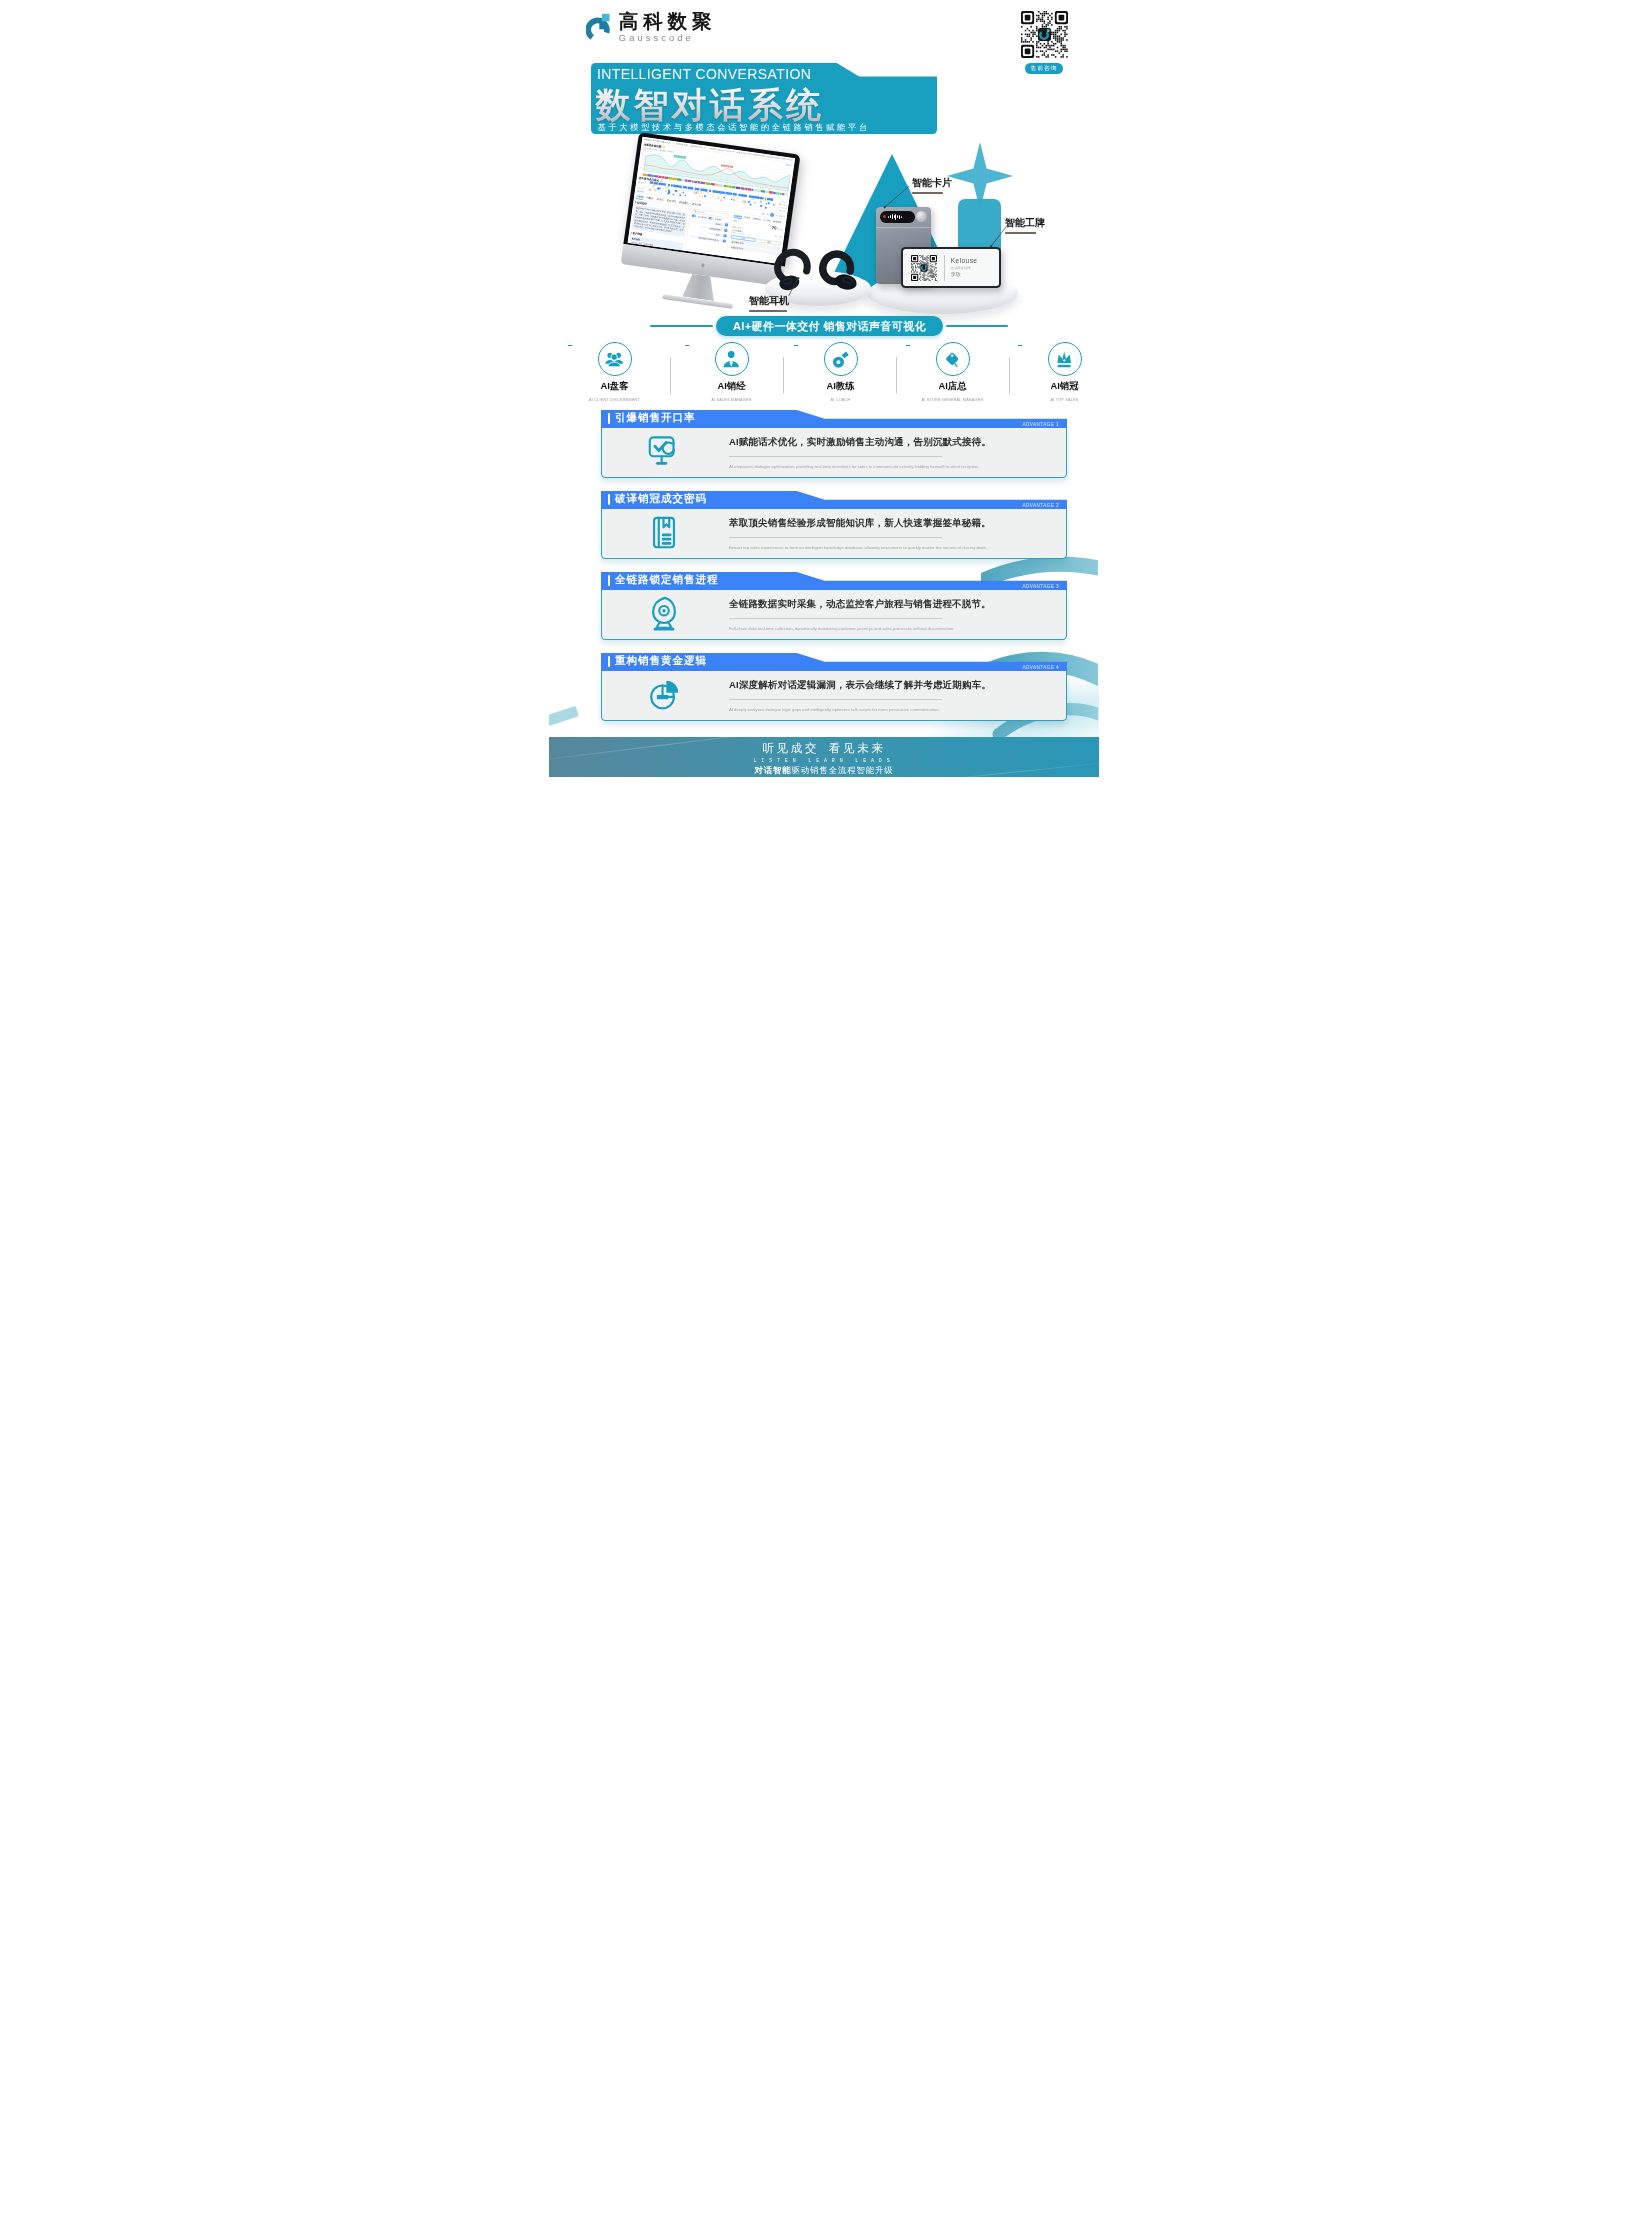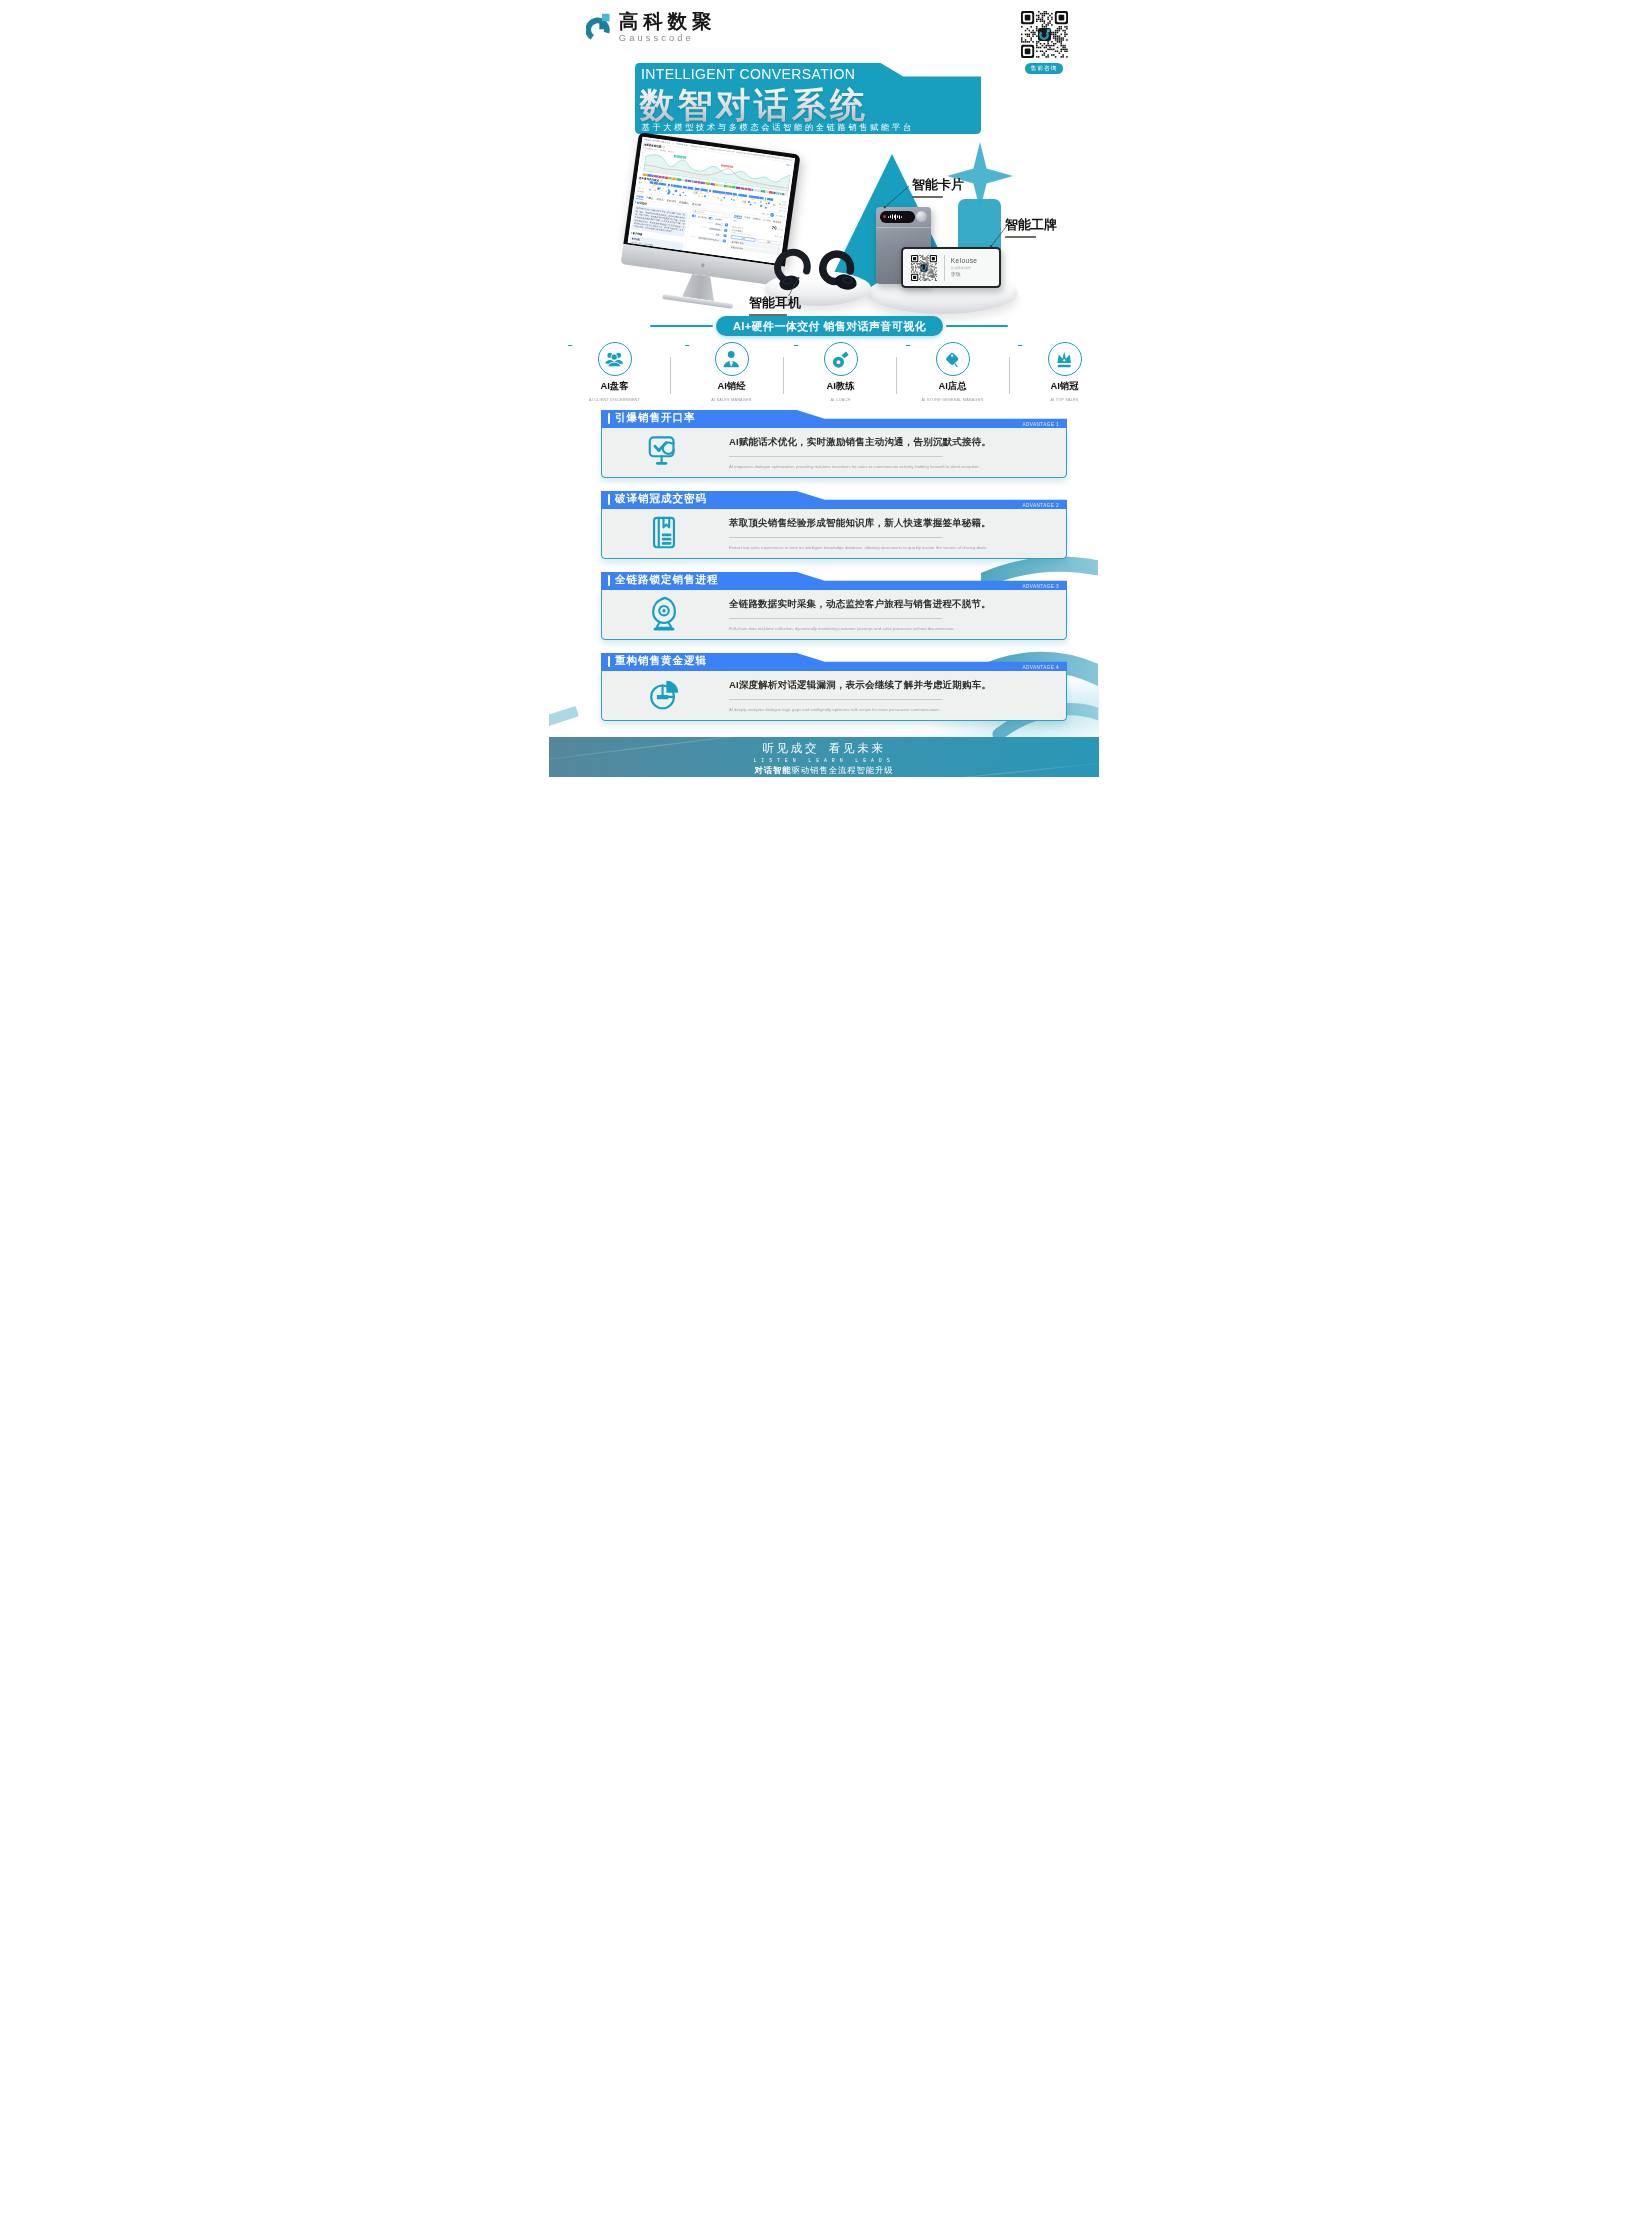--- a/index.html
+++ b/index.html
@@ -11,21 +11,21 @@
   .logo-text .cn { font-size:19.5px; font-weight:bold; color:#161616; letter-spacing:4.9px; line-height:1.1; }
   .logo-text .en { font-size:9.3px; color:#8b8b8b; letter-spacing:3.1px; margin-top:0.9px; }
   .qr-wrap { position:absolute; left:471px; top:10.6px; width:48px; text-align:center; }
   .qr-wrap svg { width:47px; height:47px; background:#fff; }
   .qr-pill { margin:4.4px auto 0; width:38px; height:10.6px; background:#189FBF; color:#fff; font-size:5.8px;
              line-height:10.6px; border-radius:5.3px; letter-spacing:0.9px; }
 
   
   .hero { position:absolute; left:42px; top:63px; width:346px; height:71px; background:#189FBF;
           clip-path:polygon(0 0,71% 0,77.5% 19%,100% 19%,100% 100%,0 100%);
-          border-radius:4.4px;margin-left:44px; }
+          border-radius:4.4px; }
   .hero .kicker { position:absolute; left:6.2px; top:2.7px; color:#fff; font-size:14.6px; font-weight:300;
                   letter-spacing:0.4px; white-space:nowrap; transform:scaleX(.96); transform-origin:0 0; }
   .hero .big { position:absolute; left:4.4px; top:18.6px; font-size:35px; font-weight:900; letter-spacing:3.1px;
                background:linear-gradient(180deg,#fdfdfd 5%,#d9dcdf 55%,#a9adb4 95%);
                -webkit-background-clip:text; background-clip:text; color:transparent;
                filter:drop-shadow(0.9px 1.3px 0.9px rgba(20,90,110,.45)); white-space:nowrap; }
   .hero .sub { position:absolute; left:6.6px; top:59px; color:#fff; font-size:8.2px; letter-spacing:2.7px; white-space:nowrap; }
 
   
   .tri { position:absolute; left:278px; top:154px; width:130px; height:133px; background:#189FBF;
@@ -141,21 +141,21 @@
   .badge .face { width:100%; height:100%; background:#f7f8f8; border-radius:2.7px; position:relative; display:flex; align-items:center; }
   .badge svg.q2 { width:26px; height:26px; margin-left:8px; }
   .badge .div { width:0.4px; height:26px; background:#c9c9c9; margin-left:7px; }
   .badge .info { margin-left:6.2px; }
   .badge .info .b1 { font-size:6.6px; color:#555; letter-spacing:0.4px; }
   .badge .info .b2 { font-size:3.3px; color:#aaa; margin-top:2.2px; }
   .badge .info .b3 { font-size:5.1px; color:#888; margin-top:1.3px; }
   .earbuds { position:absolute; left:218px; top:230px; z-index:5; }
 
   
-  .plabel { position:absolute; font-size:13px; font-weight:bold; color:#141414; z-index:6; }
+  .plabel { position:absolute; font-size:10px; font-weight:bold; color:#141414; z-index:6; }
   .plabel .ul { height:2px; background:#585047; opacity:.85; margin-top:1.8px; border-radius:0.4px; }
   #leads { position:absolute; left:0; top:0; z-index:6; pointer-events:none; }
 
   
   .banner { position:absolute; left:167px; top:316px; width:227px; height:20px; background:#189FBF; border-radius:10.2px;
             color:#fff; font-size:11px; font-weight:bold; text-align:center; line-height:20px; letter-spacing:0.4px; z-index:6;
             box-shadow:0 1.8px 4.4px rgba(24,159,191,.35); }
   .bline { position:absolute; top:325px; height:1.8px; background:#189FBF; border-radius:0.9px; z-index:6; }
 
   

